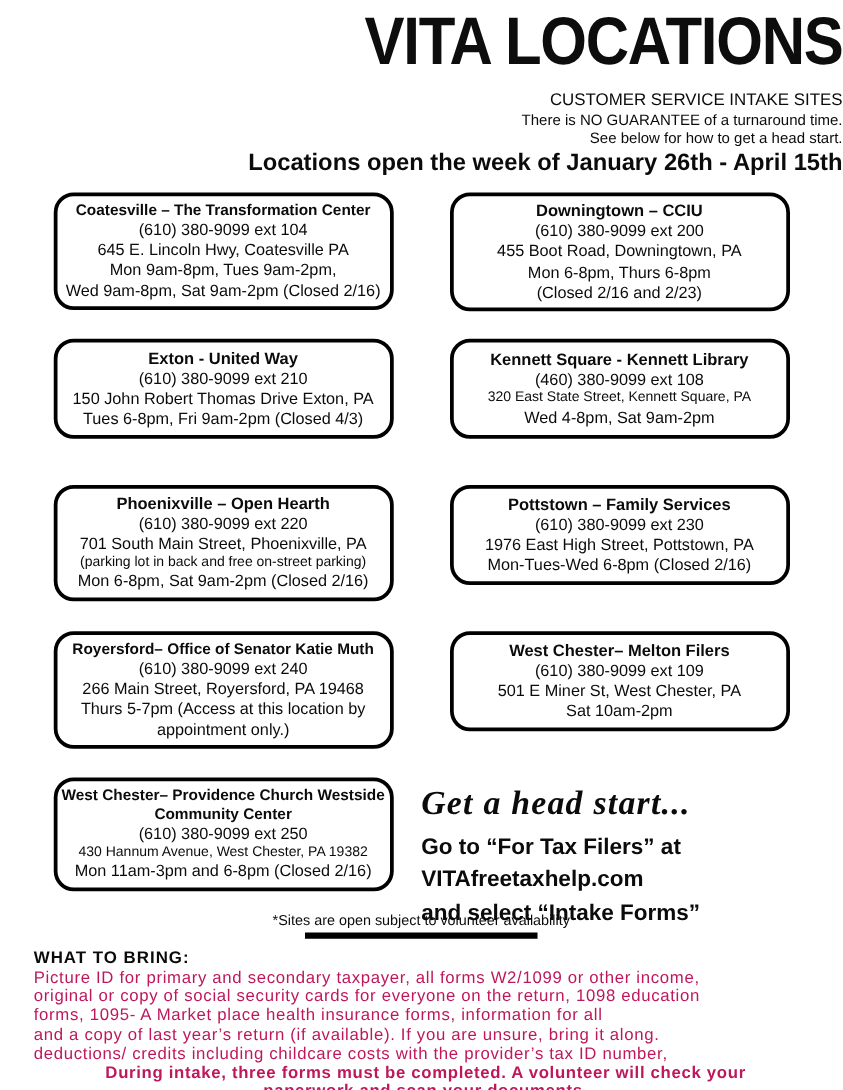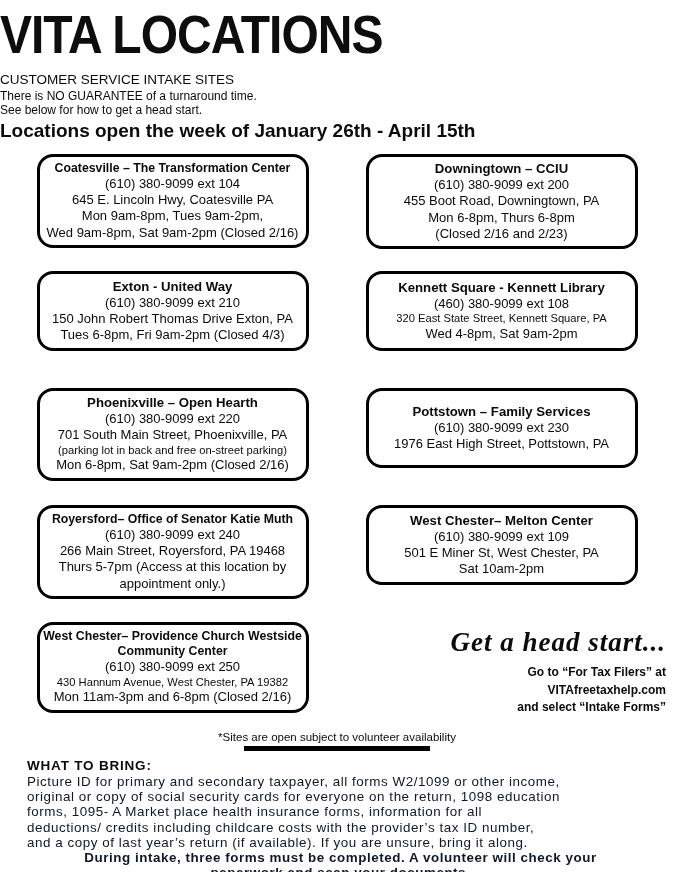--- a/index.html
+++ b/index.html
@@ -2,68 +2,68 @@
 <html><head>
 <meta charset="utf-8">
 <style>
   * { margin:0; padding:0; box-sizing:border-box; }
   html,body { background:#ffffff; }
   body {
     width:674px; height:872px; overflow:hidden;
     font-family:"Liberation Sans", sans-serif;
     color:#0b0b0b;
   }
-  .masthead { height:146px; text-align:left; }
+  .masthead { height:146px; text-align:right; }
   .title {
     padding-top:6px;
     font-size:48px; font-weight:bold; letter-spacing:-1px; line-height:1.05;
     transform:scaleY(1.12); transform-origin:center top;
     color:#0d0d0d;
   }
   .hdr { margin-top:16px; }
   .hdr-subtitle { font-size:13.5px; font-weight:normal; line-height:1.2; }
   .hdr-line { font-size:12px; line-height:1.22; }
   .hdr-line.bold { font-weight:bold; font-size:19px; margin-top:1px; }
 
   .grid {
     display:grid; grid-template-columns:1fr 1fr;
-    padding:0 8px; grid-auto-rows:117px;
+    padding:0 20px; grid-auto-rows:117px;
     justify-items:center; align-items:start;
     margin-top:8px;
   }
   .loc-box {
     width:272px; min-height:80px;
     border:3px solid #000; border-radius:16px;
     padding:4px 3px;
     display:flex; flex-direction:column; justify-content:center;
     text-align:center; font-size:13px; line-height:1.24;
     background:#fff;
   }
   .loc-name { font-weight:bold; font-size:13.2px; }
   .loc-name.long { font-size:12.3px; }
   .loc-line.tight { font-size:11.2px; }
 
-  .head-start { text-align:right; padding-top:4px; width:100%; }
+  .head-start { text-align:left; padding-top:4px; width:100%; }
   .hs-heading {
     font-family:cursive;
     font-style:italic; font-weight:bold;
     font-size:27px; letter-spacing:1px; line-height:1.2;
     margin-bottom:6px;
   }
-  .hs-line { font-weight:bold; font-size:12px; line-height:1.45; }
+  .hs-line { font-weight:bold; font-size:18px; line-height:1.45; }
 
   .footnote-wrap { text-align:center; margin-top:-8px; }
   .footnote { font-size:11.5px; }
   .footnote-bar { width:186px; height:5px; background:#000; margin:3px auto 0; }
 
   .bring { padding:7px 20px 0 27px; }
   .bring-heading { font-weight:bold; font-size:13.5px; letter-spacing:0.8px; line-height:1.2; }
   .bring-line {
     font-size:13.4px; letter-spacing:0.55px; line-height:1.13;
-    white-space:nowrap; color:#0f172a;
+    white-space:nowrap; color:#be185d;
   }
   .bring-line.bold { font-weight:bold;text-align:center; }
 </style>
 </head>
 <body>
 
 <div class="masthead">
   <div class="title">VITA LOCATIONS</div>
   <div class="hdr">
     <div class="hdr-subtitle">CUSTOMER SERVICE INTAKE SITES</div>
@@ -105,30 +105,31 @@
       <div class="loc-name">Phoenixville – Open Hearth</div>
       <div class="loc-line">(610) 380-9099 ext 220</div>
       <div class="loc-line">701 South Main Street, Phoenixville, PA</div>
       <div class="loc-line tight">(parking lot in back and free on-street parking)</div>
       <div class="loc-line">Mon 6-8pm, Sat 9am-2pm (Closed 2/16)</div>
     </div>
     <div class="loc-box">
       <div class="loc-name">Pottstown – Family Services</div>
       <div class="loc-line">(610) 380-9099 ext 230</div>
       <div class="loc-line">1976 East High Street, Pottstown, PA</div>
+      <div class="loc-line">Mon-Tues-Wed 6-8pm (Closed 2/16)</div>
     </div>
     <div class="loc-box">
       <div class="loc-name long">Royersford– Office of Senator Katie Muth</div>
       <div class="loc-line">(610) 380-9099 ext 240</div>
       <div class="loc-line">266 Main Street, Royersford, PA 19468</div>
       <div class="loc-line">Thurs 5-7pm (Access at this location by</div>
       <div class="loc-line">appointment only.)</div>
     </div>
     <div class="loc-box">
-      <div class="loc-name">West Chester– Melton Center</div>
+      <div class="loc-name">West Chester– Melton Filers</div>
       <div class="loc-line">(610) 380-9099 ext 109</div>
       <div class="loc-line">501 E Miner St, West Chester, PA</div>
       <div class="loc-line">Sat 10am-2pm</div>
     </div>
     <div class="loc-box">
       <div class="loc-name long">West Chester– Providence Church Westside Community Center</div>
       <div class="loc-line">(610) 380-9099 ext 250</div>
       <div class="loc-line tight">430 Hannum Avenue, West Chester, PA 19382</div>
       <div class="loc-line">Mon 11am-3pm and 6-8pm (Closed 2/16)</div>
     </div>
@@ -143,17 +144,17 @@
 <div class="footnote-wrap">
   <div class="footnote">*Sites are open subject to volunteer availability</div>
   <div class="footnote-bar"></div>
 </div>
 
 <div class="bring">
   <div class="bring-heading">WHAT TO BRING:</div>
   <div class="bring-line">Picture ID for primary and secondary taxpayer, all forms W2/1099 or other income,</div>
   <div class="bring-line">original or copy of social security cards for everyone on the return, 1098 education</div>
   <div class="bring-line">forms, 1095- A Market place health insurance forms, information for all</div>
+  <div class="bring-line">and a copy of last year’s return (if available). If you are unsure, bring it along.</div>
   <div class="bring-line">deductions/ credits including childcare costs with the provider’s tax ID number,</div>
-  <div class="bring-line">and a copy of last year’s return (if available). If you are unsure, bring it along.</div>
   <div class="bring-line bold">During intake, three forms must be completed. A volunteer will check your</div>
   <div class="bring-line bold">paperwork and scan your documents.</div>
 </div>
 
 </body></html>

